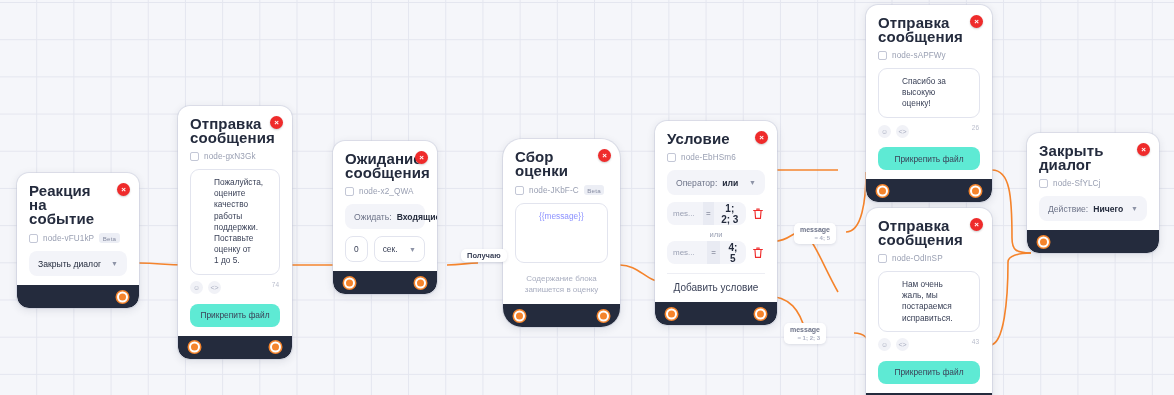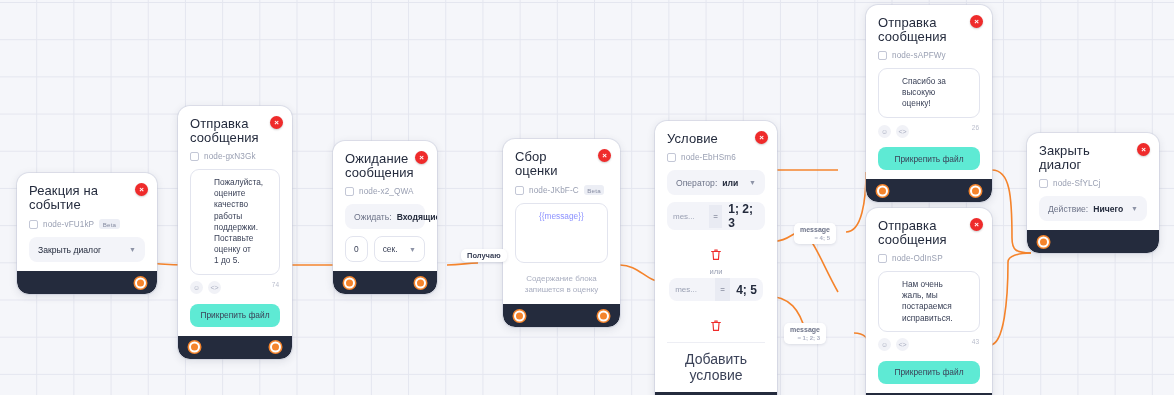--- a/index.html
+++ b/index.html
@@ -22,21 +22,21 @@
   .node{
     position:absolute;
     background:#ffffff;
     border-radius:12px;
     box-shadow:0 2px 9px rgba(35,45,70,.13), 0 0 0 1px rgba(210,214,228,.55);
     overflow:hidden;
     display:flex;flex-direction:column;
   }
   .node-body{padding:11px 12px 9px 12px;flex:1;}
   .node-title{
-    font-size:13px;font-weight:normal;color:#242b3d;line-height:14px;
+    font-size:15px;font-weight:bold;color:#242b3d;line-height:14px;
     letter-spacing:.1px;padding-right:22px;margin:0 0 7px 0;
   }
   .node-id-row{display:flex;align-items:center;gap:5px;margin-bottom:8px;}
   .node-id{font-size:8.2px;color:#9aa0b3;letter-spacing:.1px;white-space:nowrap;}
   .id-icon{width:7px;height:7px;border:1px solid #c3c7d6;border-radius:2px;flex:0 0 auto;}
   .beta{
     font-size:6.2px;color:#848aa0;background:#eceef5;border-radius:3px;
     padding:1.5px 3.5px;letter-spacing:.2px;
   }
   .close-btn{
@@ -91,38 +91,38 @@
   .numbox{
     flex:1;border:1px solid #e2e4ee;border-radius:8px;height:24px;display:flex;
     align-items:center;padding:0 8px;font-size:8.4px;color:#3b4258;
   }
   .unitbox{
     width:62px;border:1px solid #e2e4ee;border-radius:8px;height:24px;display:flex;
     align-items:center;padding:0 8px;font-size:8.4px;color:#3b4258;cursor:pointer;
   }
   .unitbox .chev{margin-left:auto;color:#8d93a6;font-size:7px;}
 
-  .cond-row{display:flex;align-items:center;gap:18px;margin-top:7px;flex-direction:column;}
+  .cond-row{display:flex;align-items:center;gap:5px;margin-top:7px;}
   .cond-field{
     background:#f3f4f9;border-radius:8px;height:23px;display:flex;align-items:center;
     flex:1;overflow:hidden;
   }
   .cond-key{font-size:8px;color:#9aa0b3;padding:0 6px;width:34px;white-space:nowrap;overflow:hidden;}
   .cond-op{
     width:15px;height:23px;background:#e9ebf3;display:flex;align-items:center;
     justify-content:center;font-size:8px;color:#5c6379;
   }
-  .cond-val{font-size:12px;color:#242b3d;font-weight:bold;padding:0 6px;}
+  .cond-val{font-size:10px;color:#242b3d;font-weight:bold;padding:0 6px;text-align:center;}
   .trash{
     width:14px;height:14px;flex:0 0 auto;cursor:pointer;
   }
   .or-label{text-align:center;font-size:7.6px;color:#9aa0b3;margin-top:5px;}
   .addcond{
     margin-top:9px;border-top:1px solid #edeef4;padding-top:8px;
-    text-align:center;font-size:14px;color:#3b4258;cursor:pointer;
+    text-align:center;font-size:10px;color:#3b4258;cursor:pointer;
   }
 
   .edge-label{
     position:absolute;background:#ffffff;border-radius:5px;
     padding:2.5px 6px;text-align:right;
     box-shadow:0 1px 3px rgba(35,45,70,.12);
     font-weight:bold;
   }
   .edge-label .l1{font-size:7px;color:#6e7489;line-height:8px;display:block;}
   .edge-label .l2{font-size:6px;color:#a9aec0;line-height:8px;display:block;}
@@ -147,21 +147,21 @@
     <path d="M854 333 C 866 333, 868 340, 870 345"></path>
     <path d="M798 232 C 812 232, 820 260, 838 292"></path>
     <path d="M992 170 C 1010 170, 1012 196, 1012 238"></path>
     <path d="M1012 238 C 1012 250, 1016 253, 1031 253"></path>
     <path d="M990 345 C 1004 345, 1008 300, 1008 262"></path>
     <path d="M1008 262 C 1008 256, 1018 253, 1031 253"></path>
     <path d="M866 172 L 866 175"></path>
   </g>
 </svg>
 
-<div class="node" style="left:17px;top:173px;width:140px;">
+<div class="node" style="left:17px;top:173px;width:122px;">
   <div class="node-body">
     <div class="close-btn"></div>
     <div class="node-title">Реакция на событие</div>
     <div class="node-id-row">
       <span class="id-icon"></span>
       <span class="node-id">node-vFU1kP</span>
       <span class="beta">Beta</span>
     </div>
     <div class="select plain">
       <span>Закрыть диалог</span>
@@ -215,21 +215,21 @@
         <span class="chev">▼</span>
       </div>
     </div>
   </div>
   <div class="footer">
     <div class="port left"></div>
     <div class="port right"></div>
   </div>
 </div>
 
-<div class="node" style="left:503px;top:139px;width:117px;">
+<div class="node" style="left:503px;top:139px;width:117px;border-radius:19px;">
   <div class="node-body">
     <div class="close-btn"></div>
     <div class="node-title">Сбор оценки</div>
     <div class="node-id-row">
       <span class="id-icon"></span>
       <span class="node-id">node-JKbF-C</span>
       <span class="beta">Beta</span>
     </div>
     <div class="msgbox tpl" style="min-height:44px;">{{message}}</div>
     <div class="hint">Содержание блока запишется в оценку</div>

